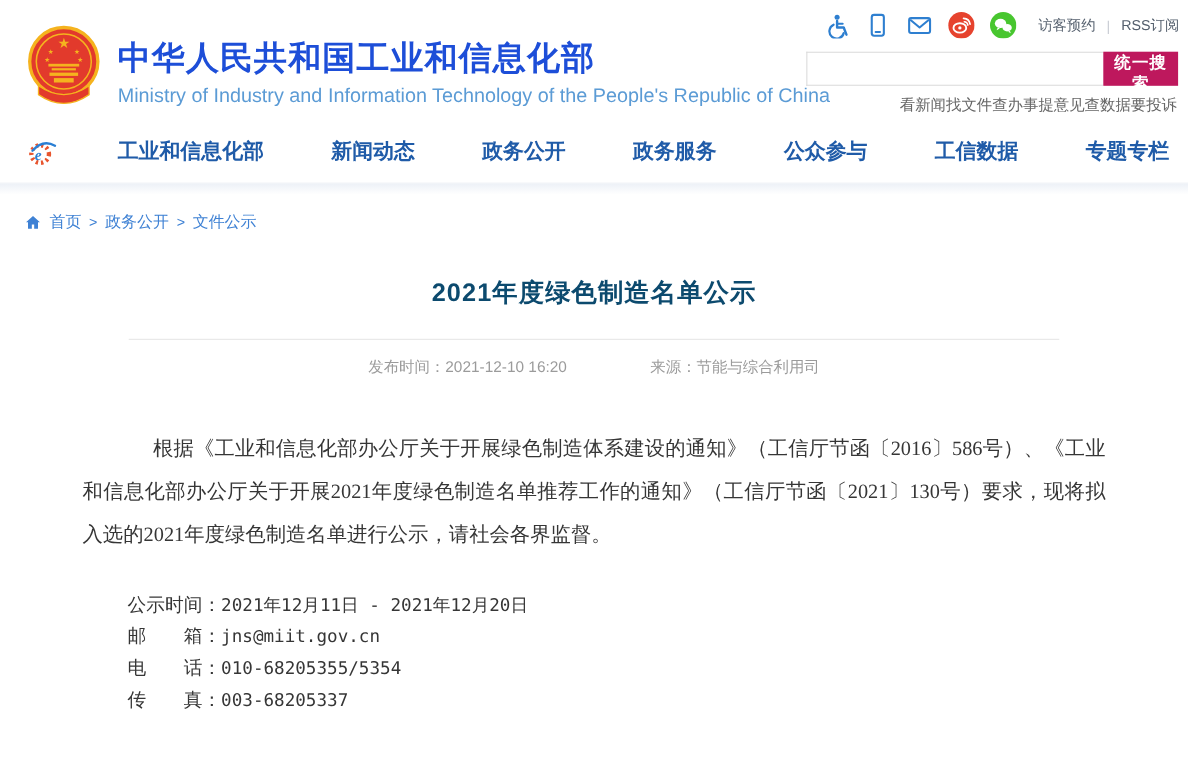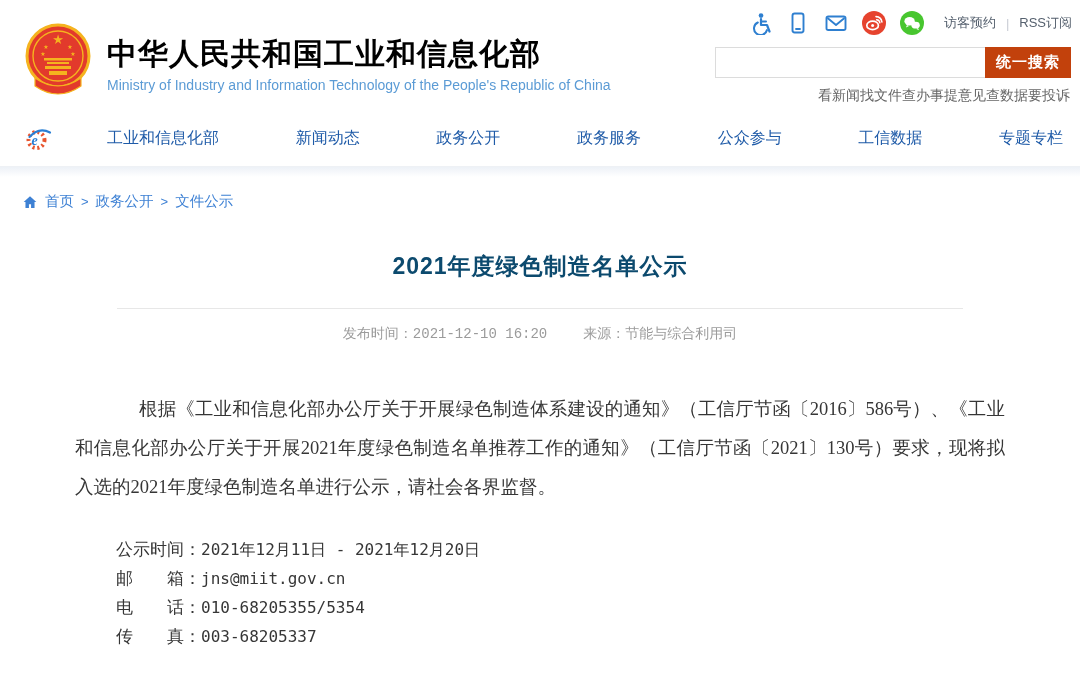--- a/index.html
+++ b/index.html
@@ -14,67 +14,67 @@
   
   .header { position: relative; height: 110px; background: #fff; }
 
   .logo-block {
     position: absolute; left: 22px; top: 22px;
     display: flex; align-items: flex-start; cursor: pointer;
   }
   .emblem { width: 72px; height: 76px; }
   .logo-text { margin-left: 13px; padding-top: 15px; }
   .site-title {
-    font-size: 30px; font-weight: bold; color: #000000;
+    font-size: 30px; font-weight: bold; color: #1d4ed8;
     letter-spacing: 1px; line-height: 34px; white-space: nowrap;
   }
   .site-subtitle {
-    margin-top: 6px; font-size: 14px; color: #5b9bd5; white-space: nowrap;
+    margin-top: 6px; font-size: 18px; color: #5b9bd5; white-space: nowrap;
   }
 
   .top-icons {
     position: absolute; top: 11px; right: 8px;
     display: flex; align-items: center; gap: 14px;
   }
   .top-icons .ico { width: 24px; height: 24px; display: block; cursor: pointer; }
   .top-links { display: flex; align-items: center; gap: 10px; margin-left: 6px; }
   .top-link { font-size: 13px; color: #55606e; cursor: pointer; white-space: nowrap; }
   .top-sep { color: #c9cdd4; font-size: 13px; }
 
   .search-row {
     position: absolute; top: 47px; right: 9px;
     display: flex; align-items: center;
   }
   .search-input {
     width: 270px; height: 31px; border: 1px solid #dcdcdc; border-right: none;
     outline: none; padding: 0 8px; font-size: 14px; background: #fff;
   }
   .search-btn {
-    width: 86px; height: 31px; border: none; background: #c2410c; color: #fff;
+    width: 68px; height: 31px; border: none; background: #be185d; color: #fff;
     font-size: 15px; font-weight: bold; cursor: pointer;
     font-family: "Liberation Sans", sans-serif; letter-spacing: 1px;
   }
   .quick-links {
     position: absolute; top: 87px; right: 10px; width: 360px;
     display: flex; justify-content: flex-end;
   }
   .quick-link { font-size: 14px; color: #666; cursor: pointer; white-space: nowrap; }
 
   
   .navbar {
     height: 57px; display: flex; align-items: center;
     padding: 0 15px 0 25px; background: #fff; border-bottom: 1px solid #eef1f5;
   }
   .nav-logo { width: 27px; height: 27px; flex: 0 0 auto; }
   .nav-items {
     flex: 1; display: flex; justify-content: space-between;
     margin-left: 55px; padding-right: 2px;
   }
   .nav-item {
-    font-size: 16px; font-weight: normal; color: #1f5ba8;
+    font-size: 19px; font-weight: bold; color: #1f5ba8;
     cursor: pointer; white-space: nowrap;
   }
   .nav-shadow { height: 10px; background: linear-gradient(#edf1f7, #ffffff); }
 
   
   .breadcrumb {
     margin: 15px 0 0 22px; display: flex; align-items: center; gap: 7px;
     font-size: 14.5px; color: #3e81d4;
   }
   .crumb { cursor: pointer; color: #3e81d4; text-align: right; }
@@ -82,21 +82,21 @@
   .home-ico { width: 16px; height: 16px; display: block; }
 
   
   .article { width: 930px; margin: 40px auto 0; }
   .article-title {
     text-align: center; font-size: 23px; font-weight: bold; color: #0c4a6e;
     letter-spacing: 1px;
   }
   .divider { border: none; border-top: 1px solid #e7e7e7; margin: 26px 42px 0; }
   .meta { margin-top: 16px; text-align: center; font-size: 14px; color: #9b9b9b; }
-  .meta .meta-part { display: inline-block; margin: 0 16px; font-family: Liberation Mono, monospace; }
+  .meta .meta-part { display: inline-block; margin: 0 36px; }
 
   .body-paragraph {
     margin-top: 47px; font-size: 18.5px; line-height: 39px; color: #363636;
     text-align: justify; text-indent: 64px;
     font-family: Liberation Serif, serif;
   }
 
   .contacts {
     margin-top: 28px; padding-left: 41px; font-size: 17px; color: #363636;
     font-family: "Liberation Serif", "DejaVu Serif", serif;

